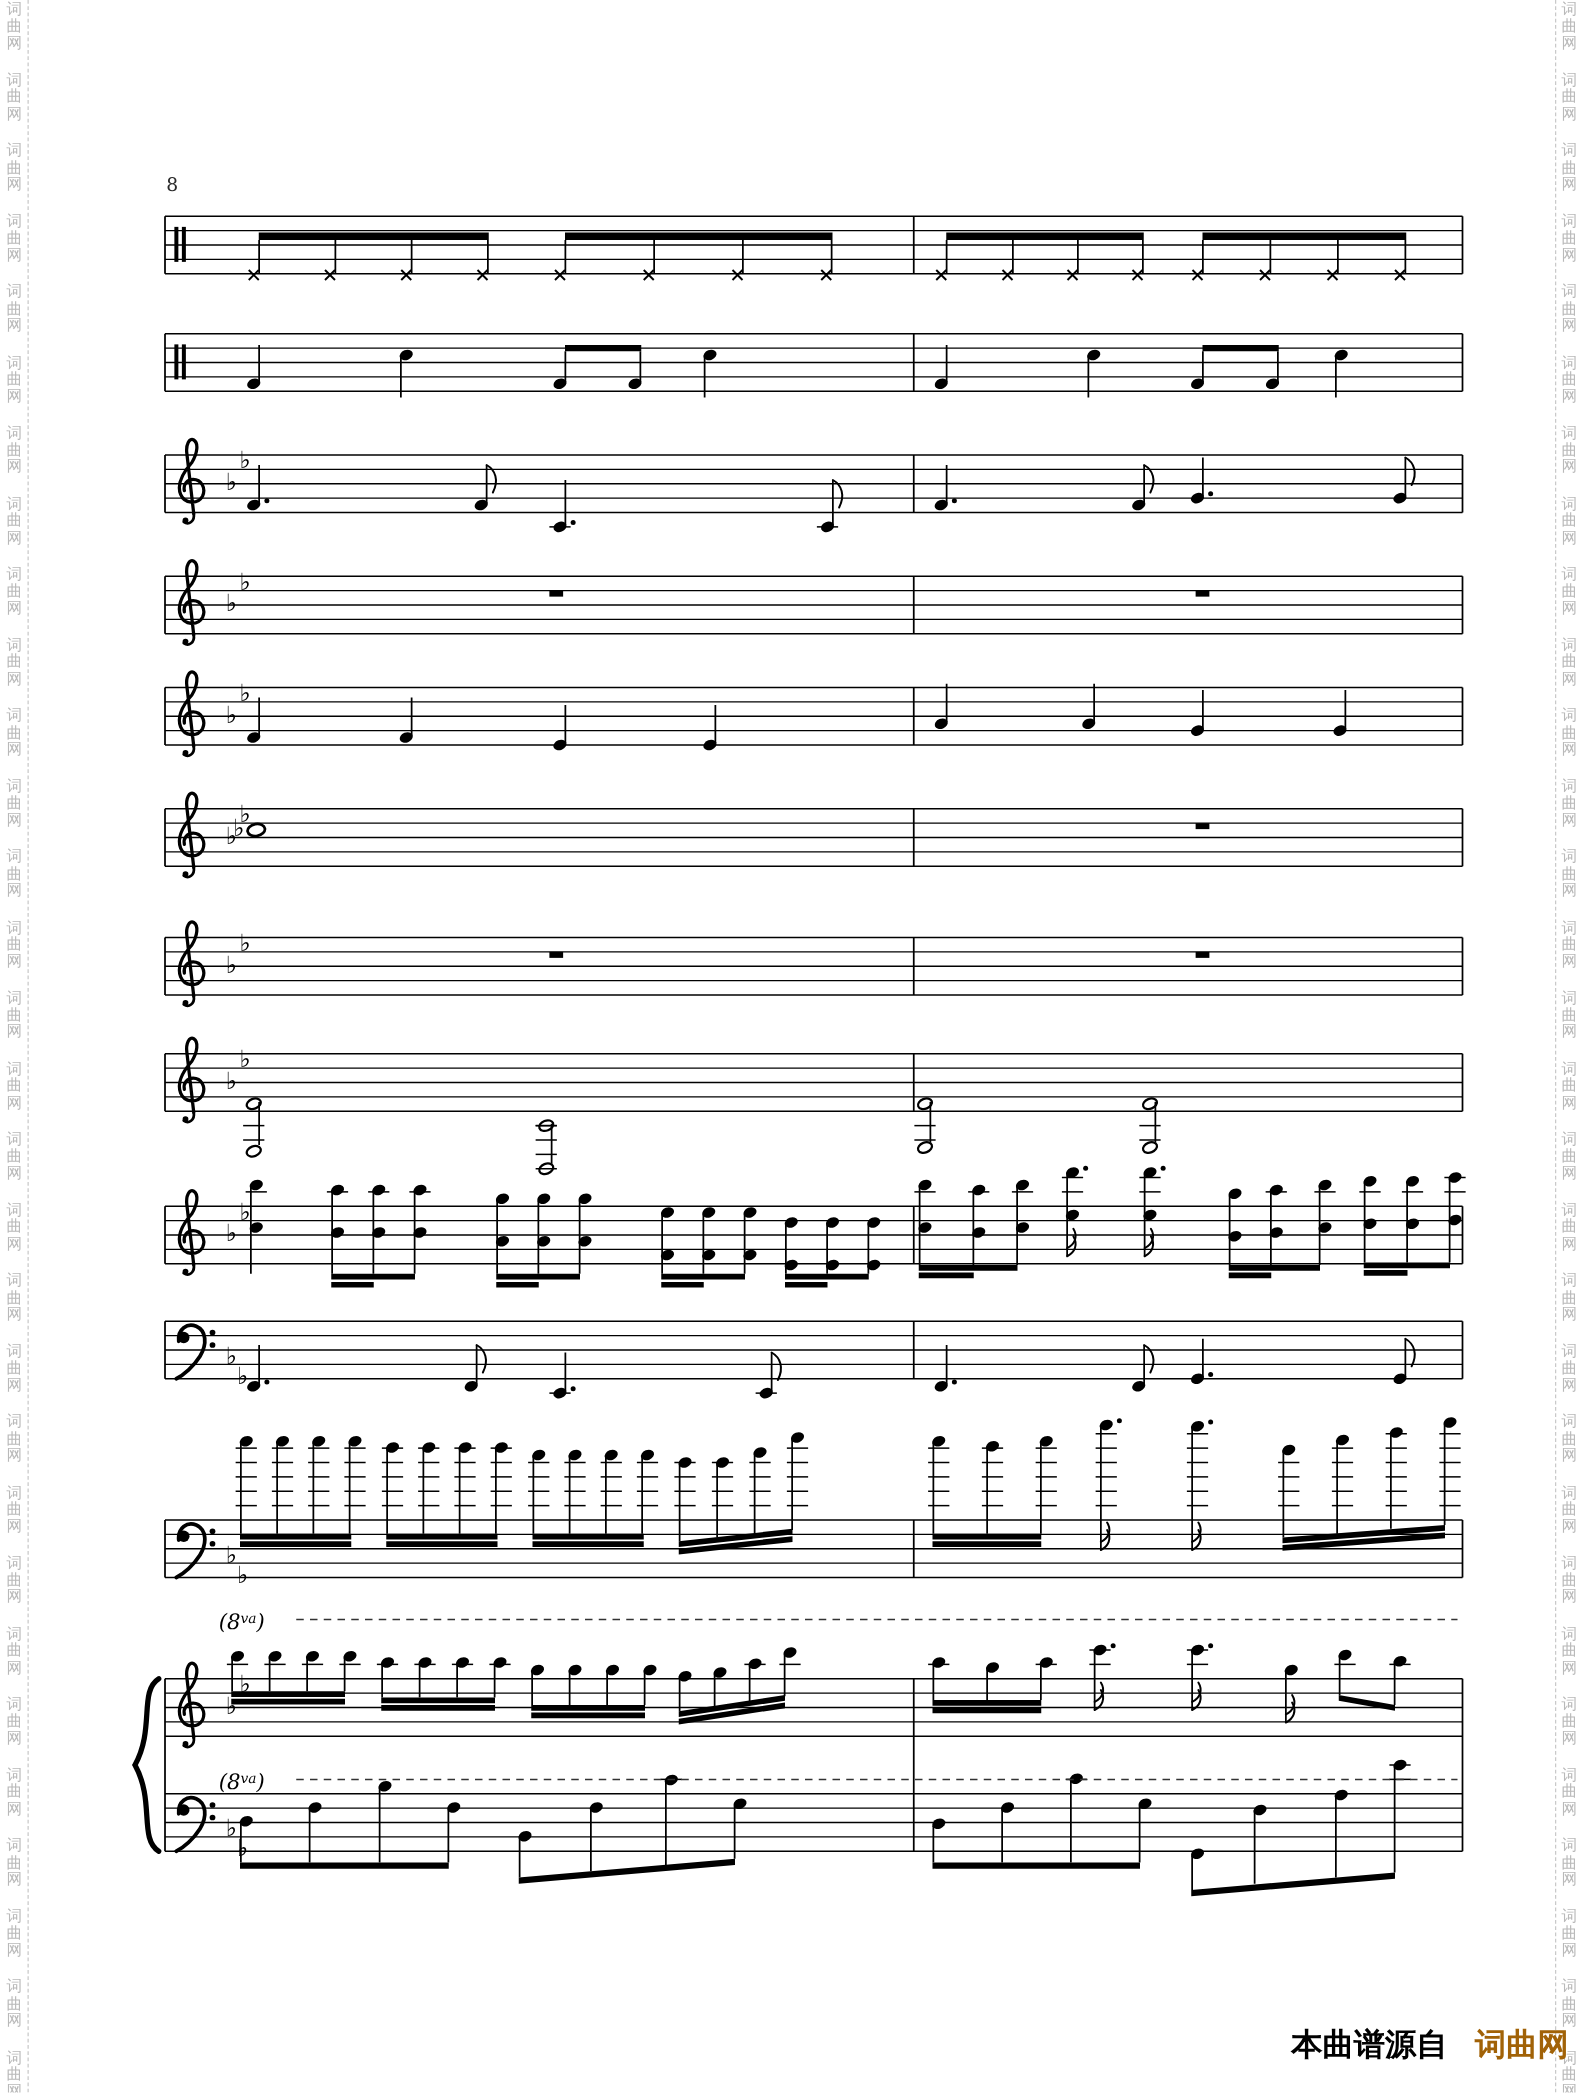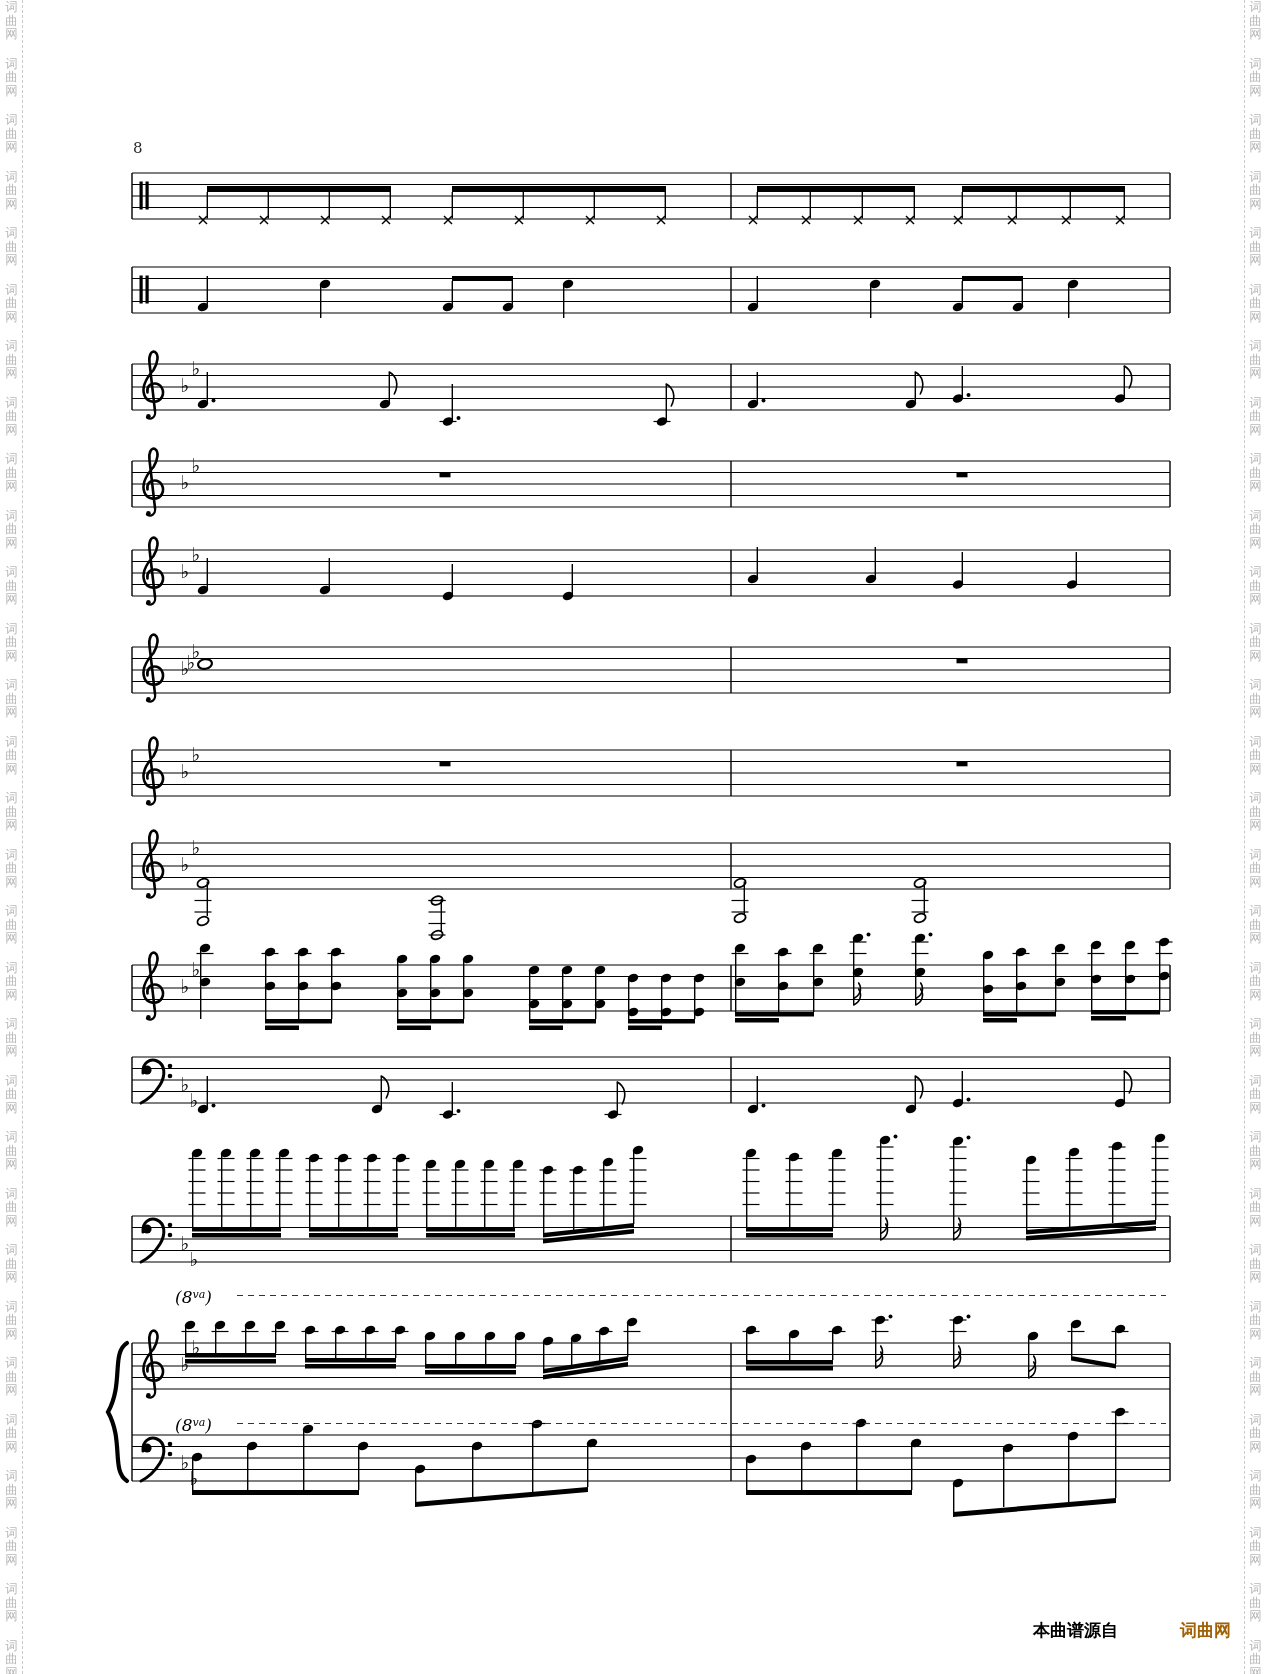--- a/index.html
+++ b/index.html
@@ -2,21 +2,21 @@
 <html><head>
 <meta charset="utf-8">
 <style>
   html,body{margin:0;padding:0;background:#fff;}
   body{width:1268px;height:1674px;position:relative;font-family:"DejaVu Sans",sans-serif;overflow:hidden;}
   .wm-line{position:absolute;top:0;bottom:0;width:0;border-left:1px dashed #c9c9c9;}
   .wm-col{position:absolute;top:0;width:17px;}
   .wm-char{width:17px;height:13.5px;line-height:13.5px;text-align:center;font-size:12.5px;color:#b9b9b9;}
   .wm-gap{height:16px;}
   #page-number{position:absolute;left:133px;top:139px;font-family:"DejaVu Serif",serif;font-size:15px;color:#2a2a2a;}
-  #footer{position:absolute;top:1619px;left:0;width:1268px;height:30px;font-weight:bold;font-size:17px;color:#000;}
+  #footer{position:absolute;top:1619px;left:0;width:1268px;height:30px;font-weight:bold;font-size:25px;color:#000;}
   #footer .src{position:absolute;left:1033px;top:0;letter-spacing:0px;}
   #footer .site{position:absolute;left:1180px;top:0;}
   svg{position:absolute;left:0;top:0;}
 </style>
 </head>
 <body>
 
 <div class="wm-line" style="left:22px;"></div>
 <div class="wm-line" style="left:1244px;"></div>
 <div id="wm-left" class="wm-col" style="left:3px;">

